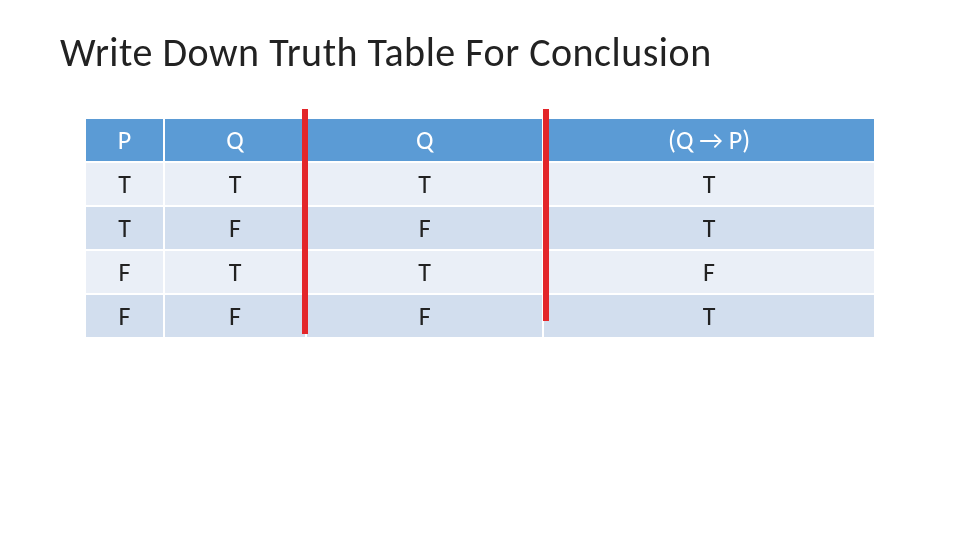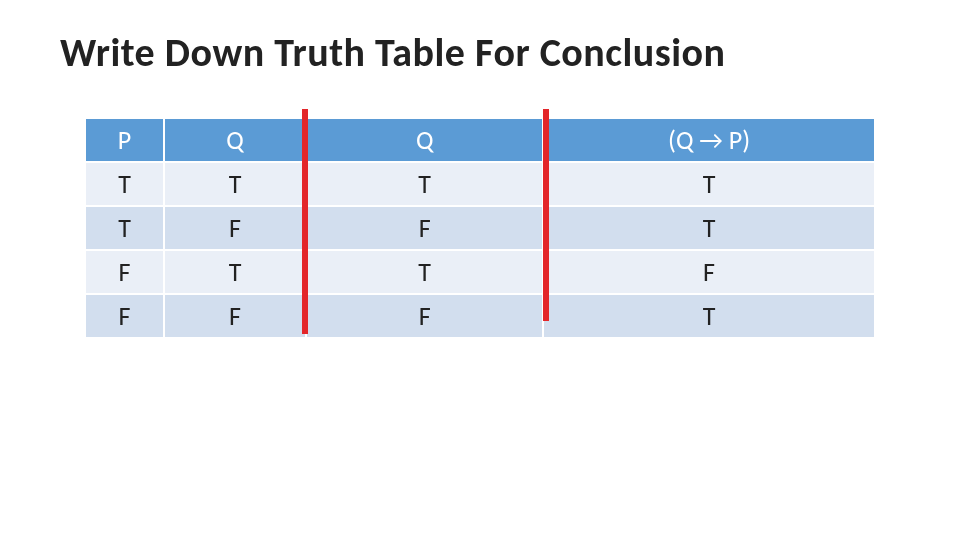--- a/index.html
+++ b/index.html
@@ -13,21 +13,21 @@
   }
   .slide {
     position: relative;
     width: 960px;
     height: 540px;
     box-sizing: border-box;
     padding-top: 28px;
   }
   .title {
     font-size: 40px;
-    font-weight: 700;
+    font-weight: 400;
     color: #222;
     margin-left: 60px;
     letter-spacing: 0.5px;
   }
   .table-wrap {
     position: relative;
     margin: 40px 84px 0 84px;
   }
   table {
     border-collapse: collapse;

